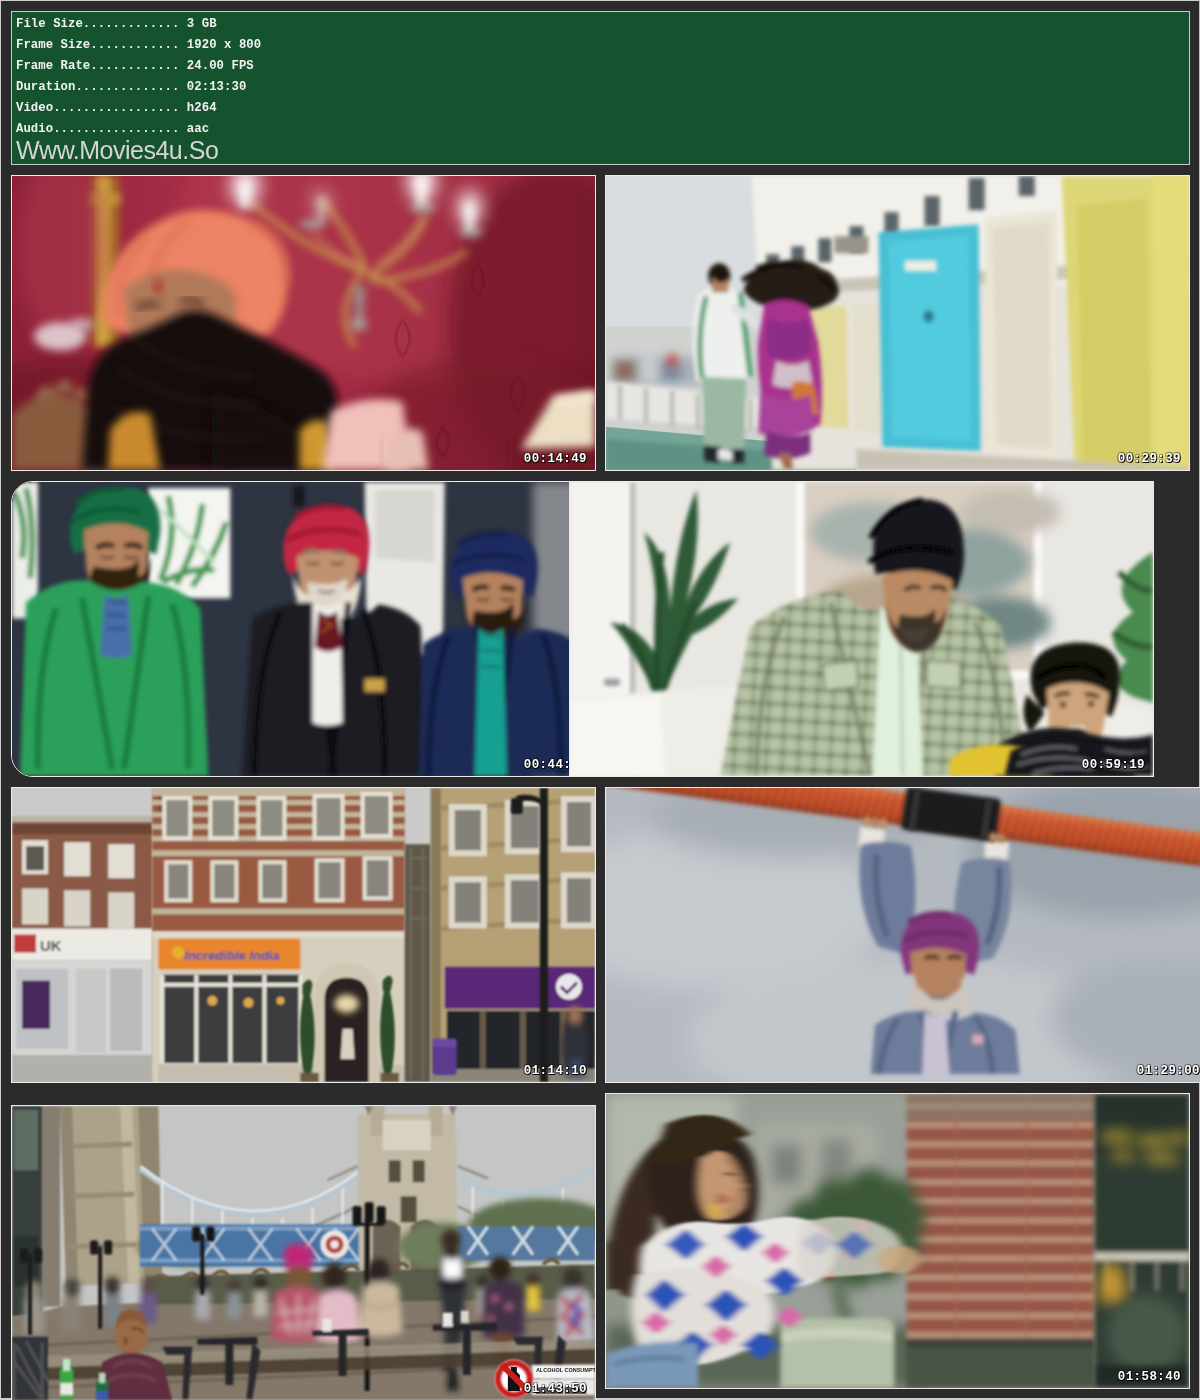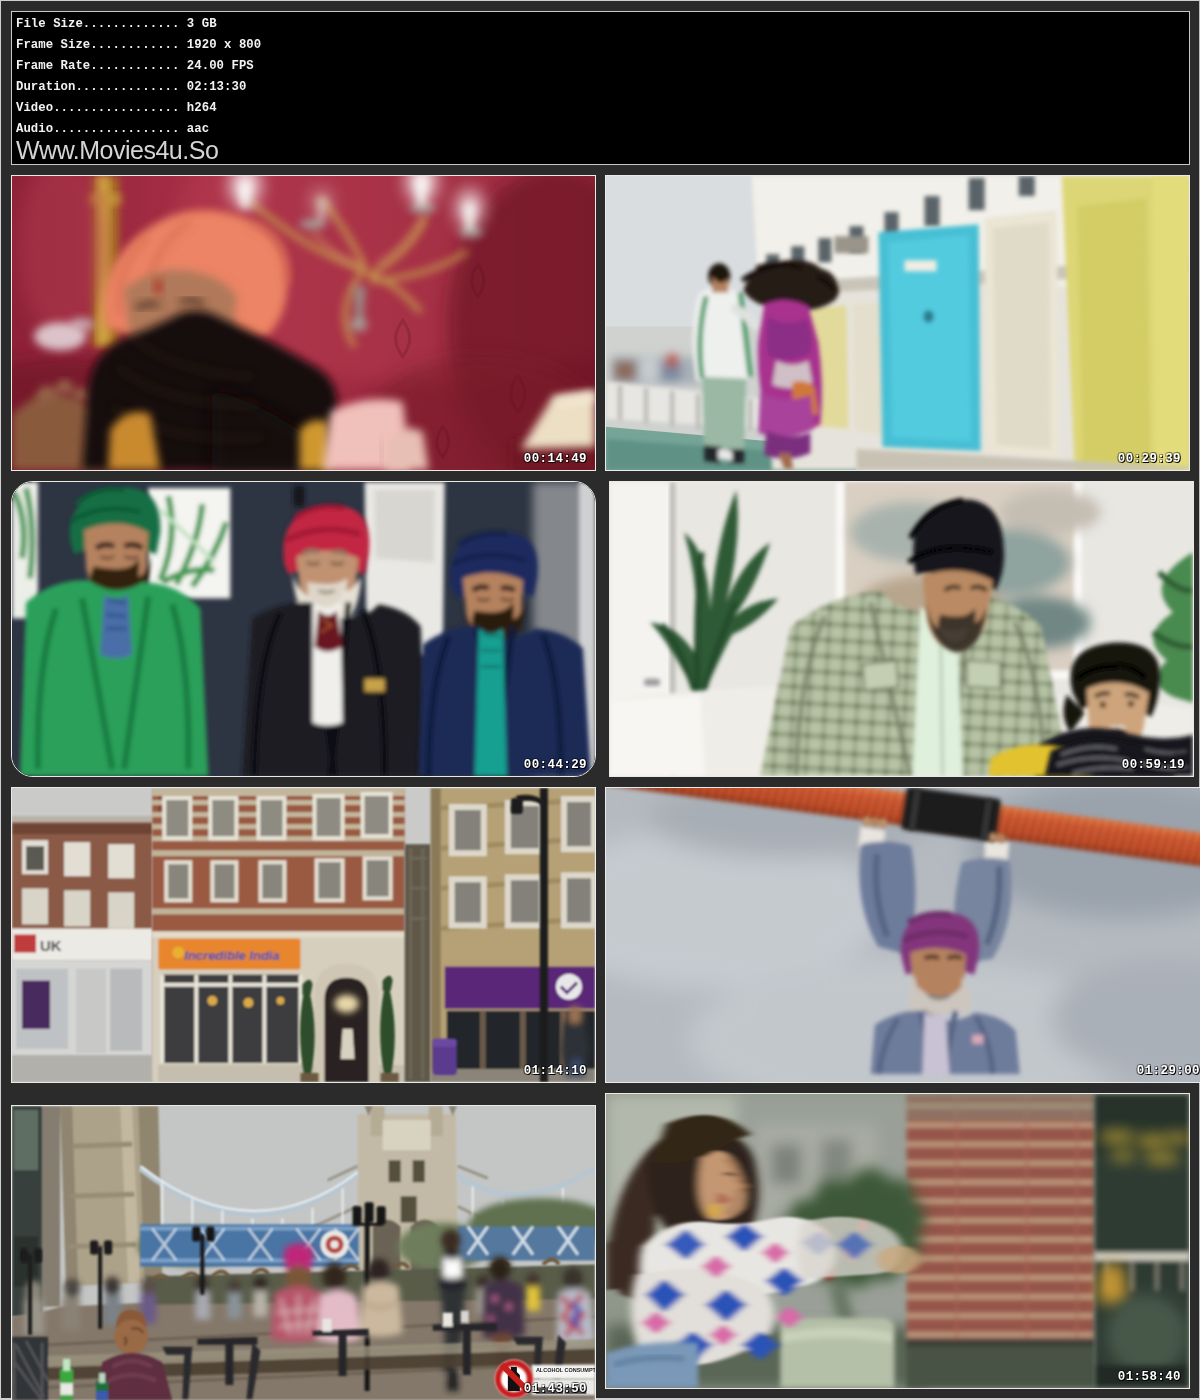--- a/index.html
+++ b/index.html
@@ -1,26 +1,26 @@
 <!DOCTYPE html>
 <html><head>
 <meta charset="utf-8">
 <style>
 html,body{margin:0;padding:0;background:#2b2b2b;width:1200px;height:1400px;overflow:hidden;}
 #page{position:absolute;left:0;top:0;width:1198px;height:1397px;border:1px solid #cfcfcf;border-bottom-width:2px;border-right-color:#bfbfbf;background:#2b2b2b;}
-#hdr{position:absolute;left:10px;top:10px;width:1177px;height:152px;border:1px solid #c8c8c8;background:#000000;}
+#hdr{position:absolute;left:10px;top:10px;width:1177px;height:152px;border:1px solid #c8c8c8;background:#14532d;}
 .ml{position:absolute;left:4px;font:bold 12.3px "Liberation Mono",monospace;color:#f2f2f2;white-space:pre;letter-spacing:0.05px;}
 #m4u{position:absolute;left:4px;top:124px;font:25px "Liberation Sans",sans-serif;color:#d4d4d4;letter-spacing:-0.5px;}
 .cell{position:absolute;width:583px;height:294px;border:1px solid #eceae6;overflow:hidden;}
 .cell svg{position:absolute;left:0;top:0;width:100%;height:100%;}
 .ts{position:absolute;right:8px;bottom:4px;font:bold 12.5px "Liberation Mono",monospace;color:#fff;text-shadow:1px 1px 0 #000,1px -1px 0 rgba(0,0,0,.45),-1px 1px 0 rgba(0,0,0,.45),-1px -1px 0 rgba(0,0,0,.3);letter-spacing:0.4px;}
 #c1{left:10px;top:174px;}
 #c2{left:604px;top:174px;}
 #c3{left:10px;top:480px;border-radius:22px;}
-#c4{left:608px;top:480px;text-decoration:underline;}
+#c4{left:568px;top:480px;text-decoration:underline;}
 #c5{left:10px;top:786px;text-decoration:underline;}
 #c6{left:604px;top:786px;padding-left:19px;}
 #c7{left:10px;top:1104px;}
 #c8{left:604px;top:1092px;}
 </style>
 </head>
 <body>
 <div id="page">
 <div id="hdr">
 <div class="ml" style="top:5px">File Size............. 3 GB</div>

